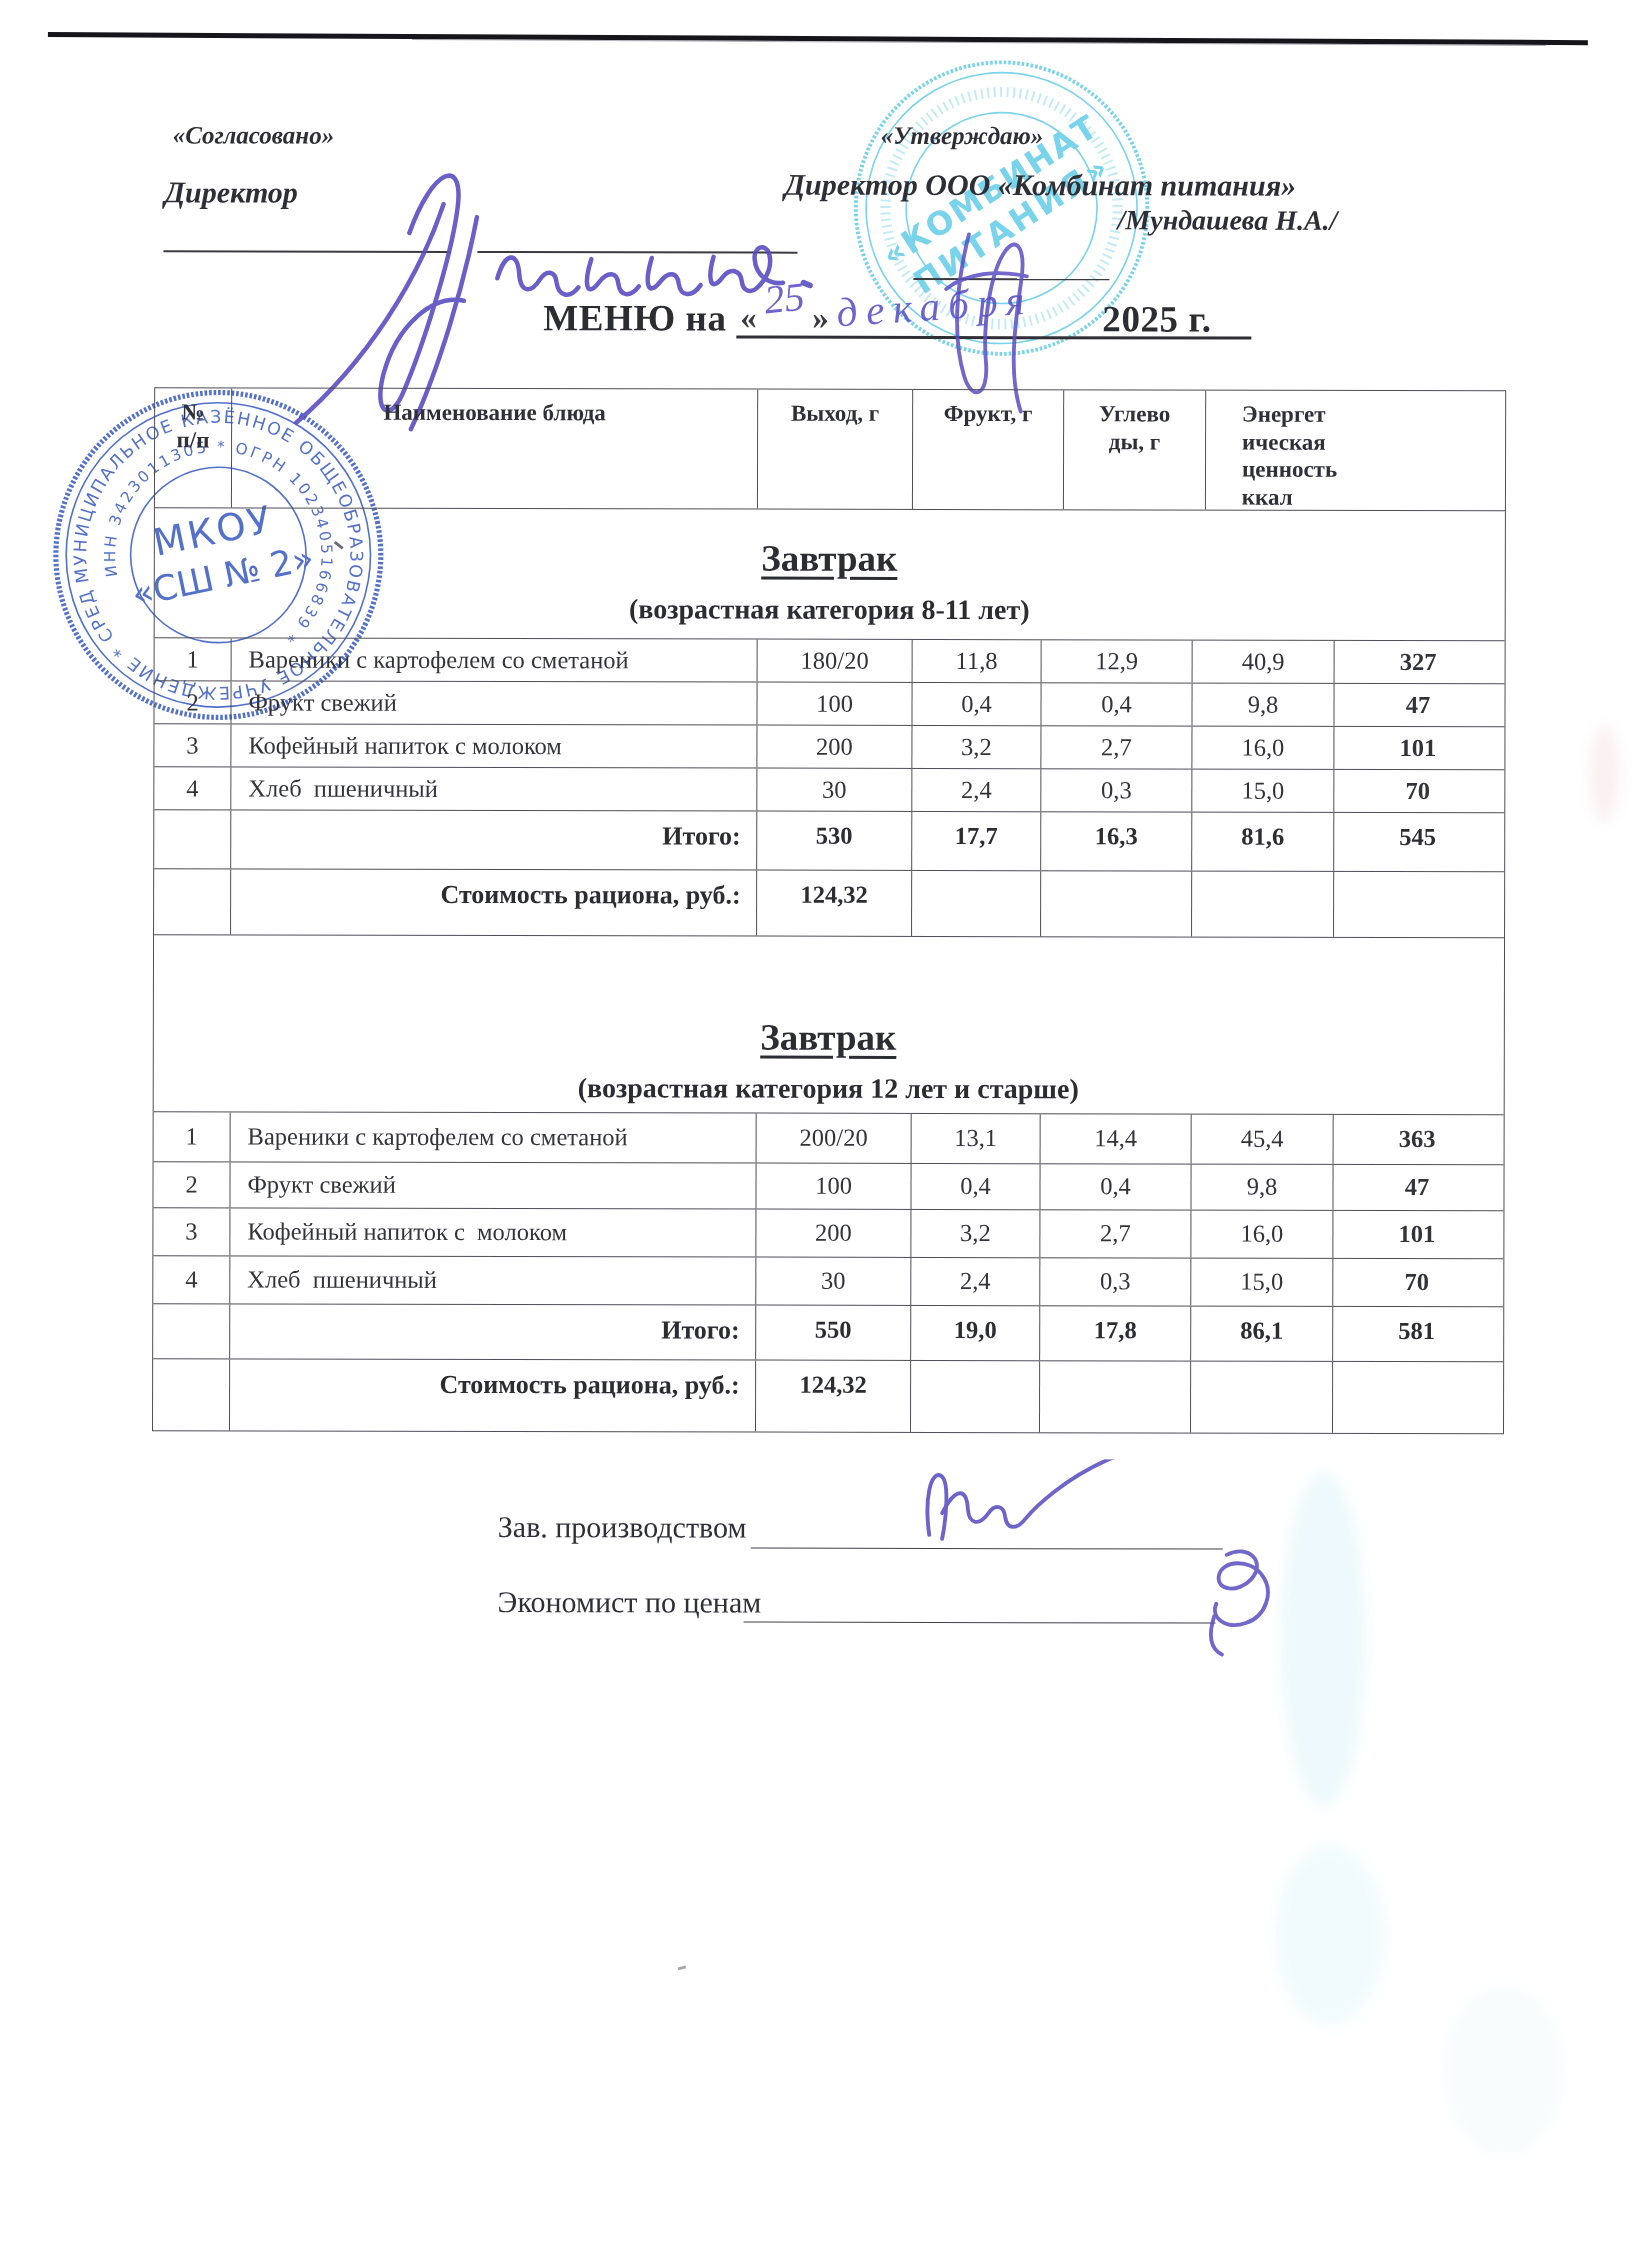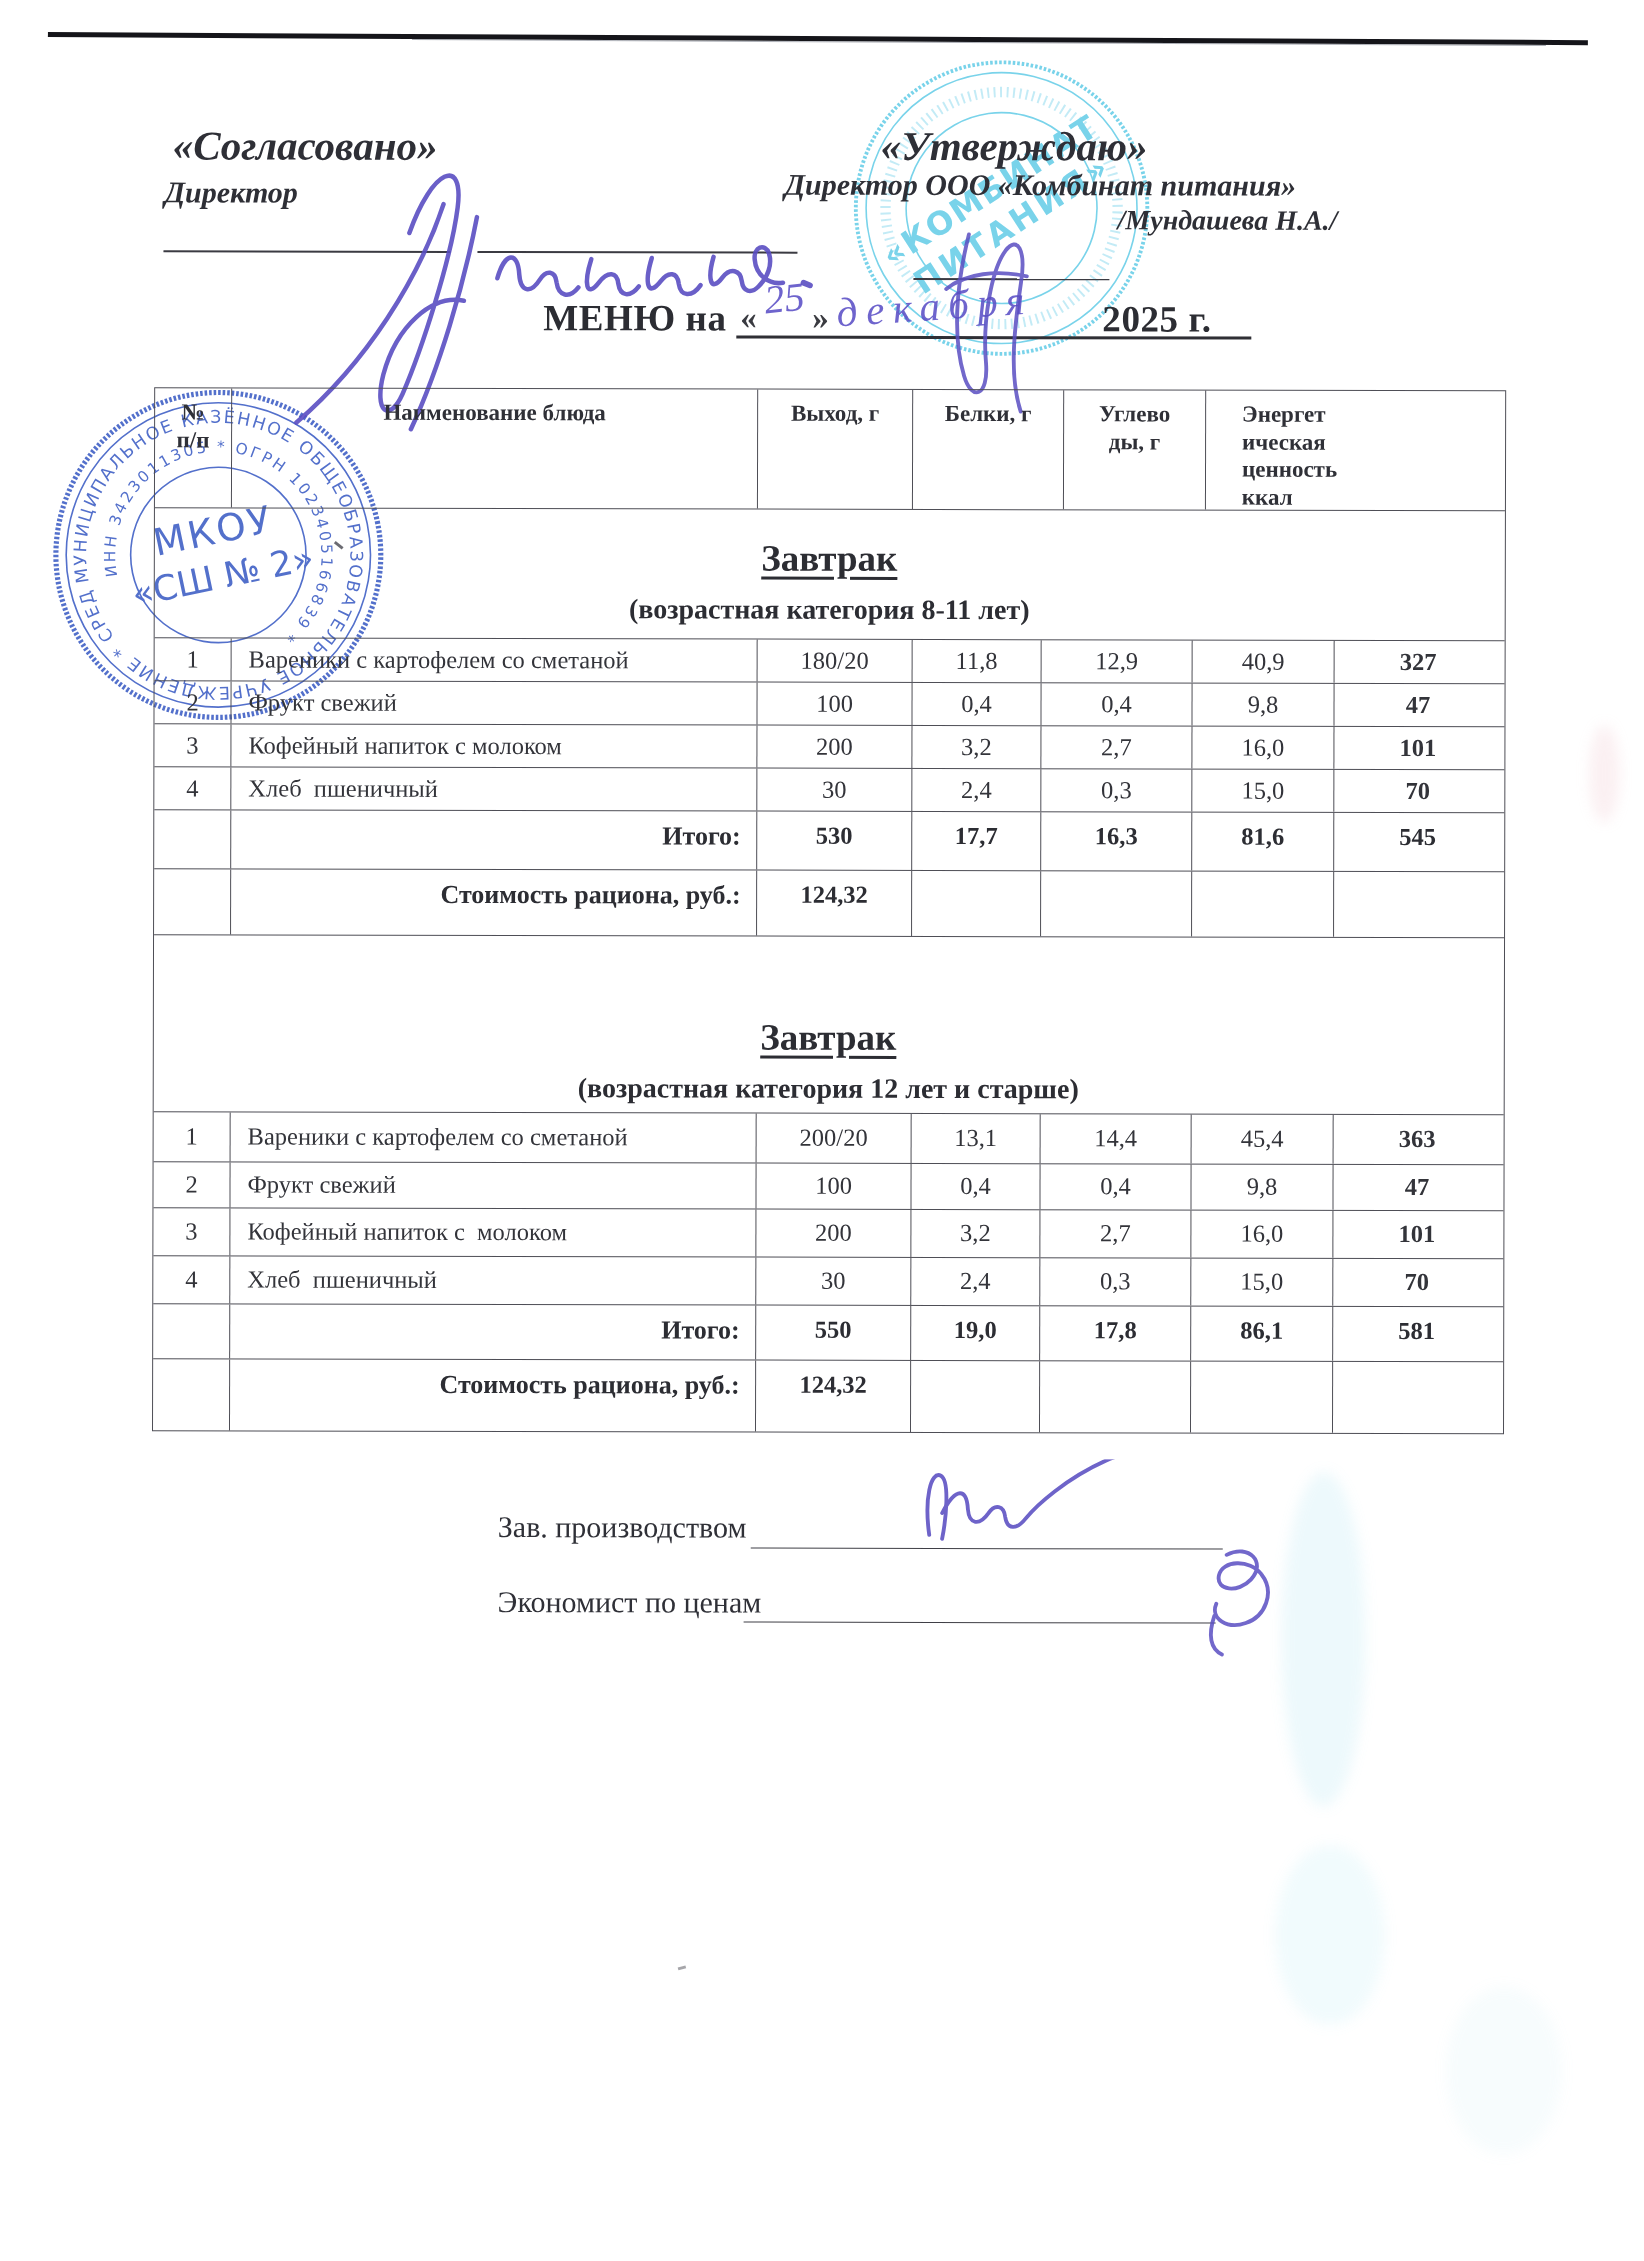--- a/index.html
+++ b/index.html
@@ -6,21 +6,21 @@
   .page{
     position:relative;width:1644px;height:2261px;background:#ffffff;
     font-family:"Liberation Serif",serif;color:#33343a;overflow:hidden;
   }
   .tilt{position:absolute;inset:0;transform:rotate(0.12deg);transform-origin:0 0;}
   .abs{position:absolute;}
   
   .scanline{position:absolute;left:48px;top:32px;width:1540px;height:4.5px;background:#15151a;transform:rotate(0.18deg);transform-origin:0 0;}
   .scanline2{position:absolute;left:412px;top:40px;width:1134px;height:1.3px;background:#6a6f7c;opacity:.55;transform:rotate(0.18deg);}
   
-  .hdr-title{font-size:41px;font-weight:bold;font-style:italic;color:#2e2f36;}
+  .hdr-title{font-size:25px;font-weight:bold;font-style:italic;color:#2e2f36;}
   .hdr-role{font-size:30px;font-weight:bold;font-style:italic;color:#2e2f36;}
   .sig-line{position:absolute;height:0;border-top:2.6px solid #3b3b42;}
   
   .menu-big{font-size:37px;font-weight:bold;color:#2c2d33;letter-spacing:0.6px;text-align:center;}
   .menu-quote{font-size:33px;font-weight:bold;color:#3a3b41;}
   .menu-underline{position:absolute;left:737px;top:334px;width:515px;height:0;border-top:3.2px solid #2f2f35;}
   .ink{color:#5b4fc6;opacity:.88;}
   .ink-day{font-size:40px;font-style:italic;transform:rotate(-6deg);}
   .ink-month{font-size:41px;font-style:italic;letter-spacing:8.4px;transform:rotate(-4deg);}
   
@@ -135,21 +135,21 @@
     </g>
   </svg>
 
   <div class="menu-table">
 
     <div class="tr" style="height:120px;">
       <div class="td th c1">№
 п/п</div>
       <div class="td th c2">Наименование блюда</div>
       <div class="td th c3">Выход, г</div>
-      <div class="td th c5">Белки, г</div>
+      <div class="td th c5">Фрукт, г</div>
       <div class="td th c6">Углево
 ды, г</div>
       <div class="td th c7" style="text-align:left;">Энергет
 ическая
 ценность
 ккал</div>
     </div>
 
     <div class="tr" style="height:130px;">
       <div class="td title-cell" style="padding-top:14px;">

